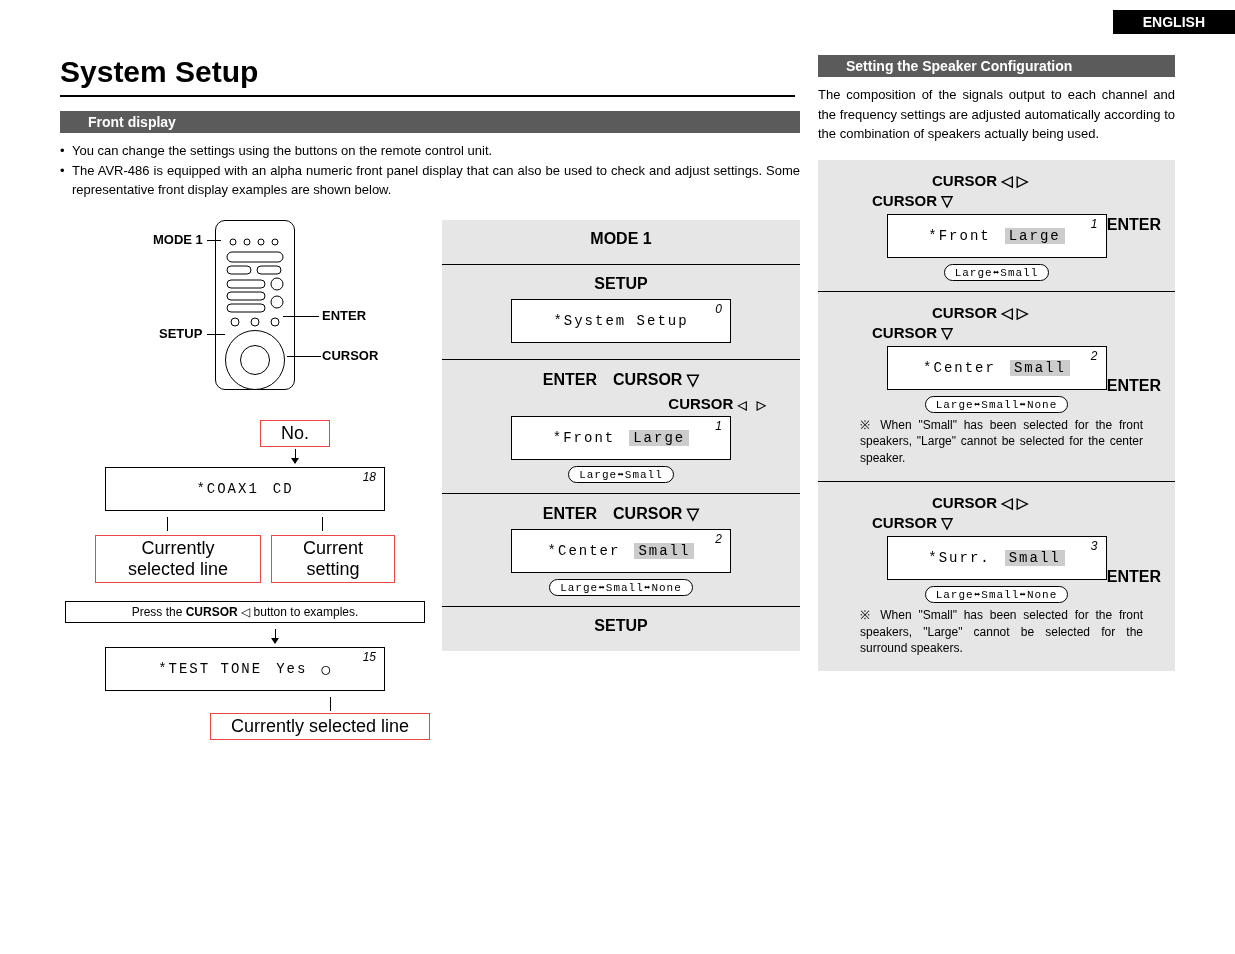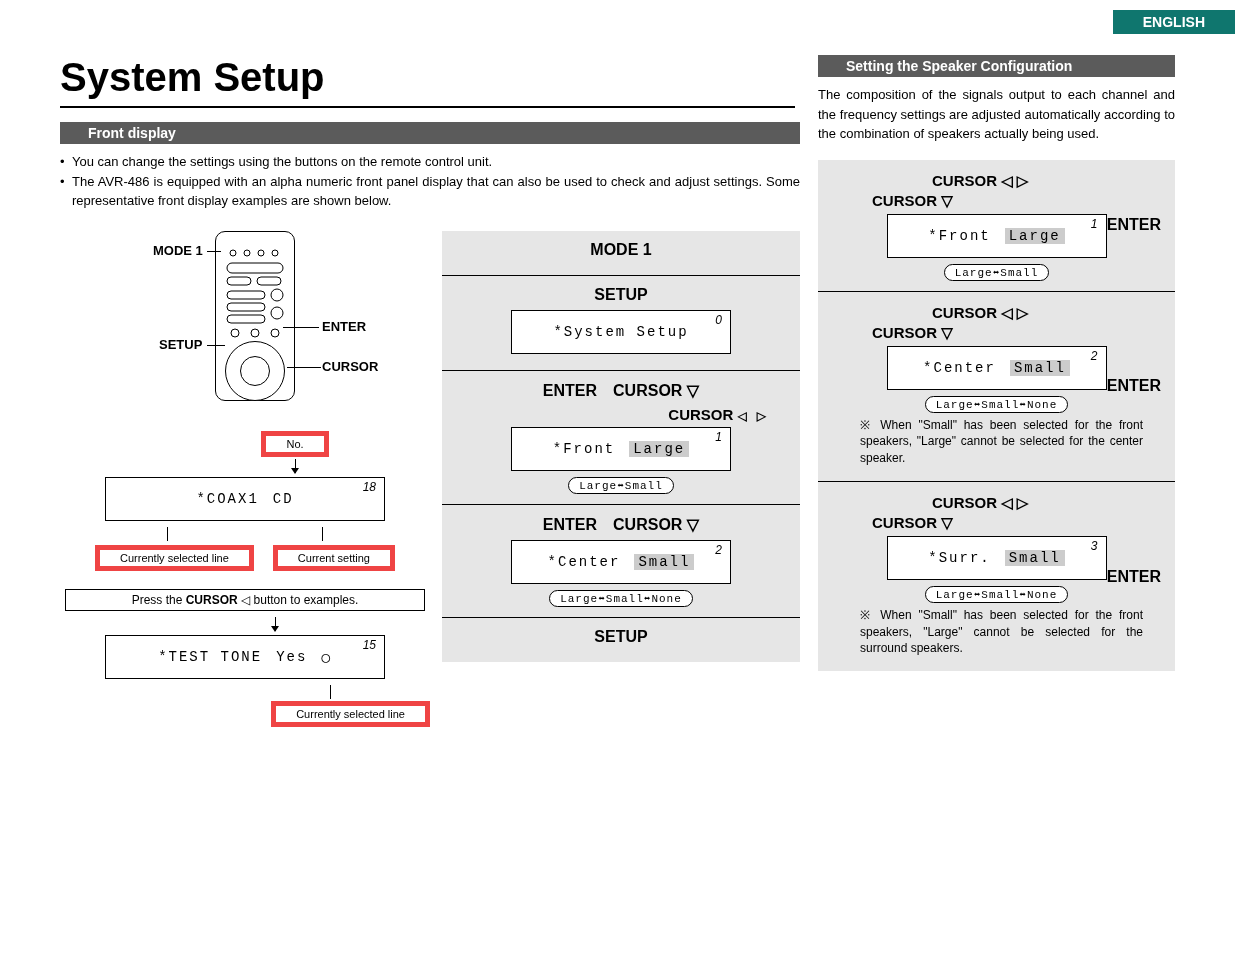--- a/index.html
+++ b/index.html
@@ -14,35 +14,35 @@
   }
   .page {
     position: relative;
     width: 1235px;
     padding: 10px 60px 40px 60px;
   }
   .lang-tab {
     position: absolute;
     top: 10px;
     right: 0;
-    background: #0f766e;
+    background: #000000;
     color: #fff;
     font-weight: bold;
     font-size: 14px;
     padding: 4px 30px;
   }
   .columns {
     display: flex;
     gap: 18px;
     margin-top: 45px;
   }
   .col-left { width: 740px; }
   .col-right { width: 360px; }
   h1 {
-    font-size: 40px;
+    font-size: 30px;
     font-weight: bold;
     margin: 0 0 6px 0;
   }
   .title-rule {
     border: none;
     border-top: 2px solid #000;
     margin: 0 0 14px 0;
     width: 735px;
   }
   .intro { font-size: 13px; line-height: 1.5; margin: 0 0 16px 0; }
@@ -137,22 +137,22 @@
     width: 30px; height: 30px;
     border: 1px solid #000;
     border-radius: 50%;
   }
   .rlabel { position: absolute; font-weight: bold; font-size: 13px; }
   .rline { position: absolute; background: #000; height: 1px; }
   .disp-block { margin: 18px 0; text-align: center; }
   .disp-title { font-weight: bold; margin-bottom: 10px; }
   .box-label {
     display: inline-block;
-    border: 5px solid #ef4444;
-    font-size: 11px;
+    border: 1px solid #ef4444;
+    font-size: 18px;
     padding: 2px 20px;
     background: #fff;
   }
   .arrow-down {
     width: 1px; height: 14px; background: #000; margin: 0 auto;
     position: relative;
   }
   .arrow-down::after {
     content: "";
     position: absolute; bottom: -1px; left: -4px;

